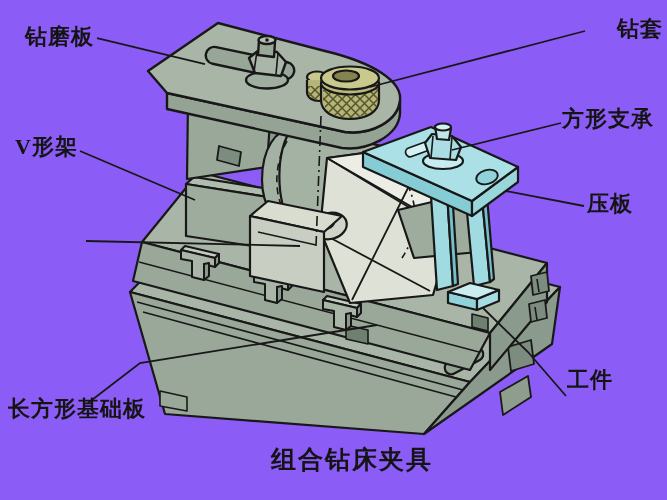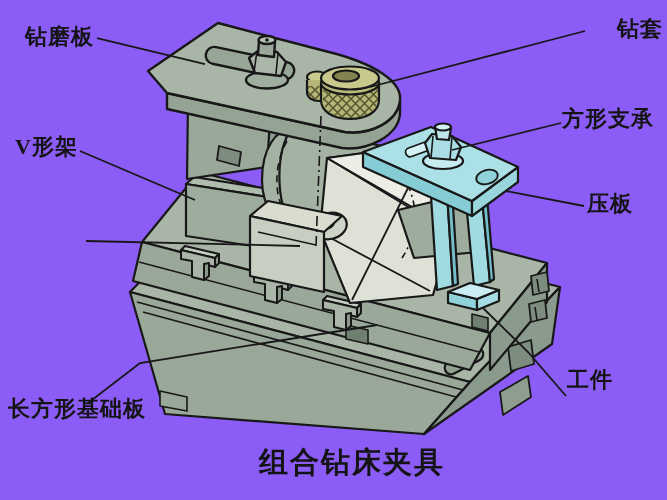--- a/index.html
+++ b/index.html
@@ -8,21 +8,21 @@
     background:#8b5cf6;
     font-family:"Liberation Serif", serif;
   }
   #drawing{position:absolute;left:0;top:0;}
   .lbl{
     position:absolute;color:#141414;font-weight:700;font-size:22px;
     line-height:1.1;white-space:nowrap;letter-spacing:1px;
   }
   .title{
     position:absolute;left:232px;top:443px;width:240px;text-align:center;
-    color:#141414;font-weight:700;font-size:29px;letter-spacing:2px;white-space:nowrap;
+    color:#141414;font-weight:700;font-size:25px;letter-spacing:2px;white-space:nowrap;
   }
 </style>
 </head>
 <body>
 
 <div id="stage">
 
 <svg id="drawing" width="667" height="500" viewBox="0 0 667 500">
   <defs>
     <pattern id="knurl" width="9" height="9" patternUnits="userSpaceOnUse">

